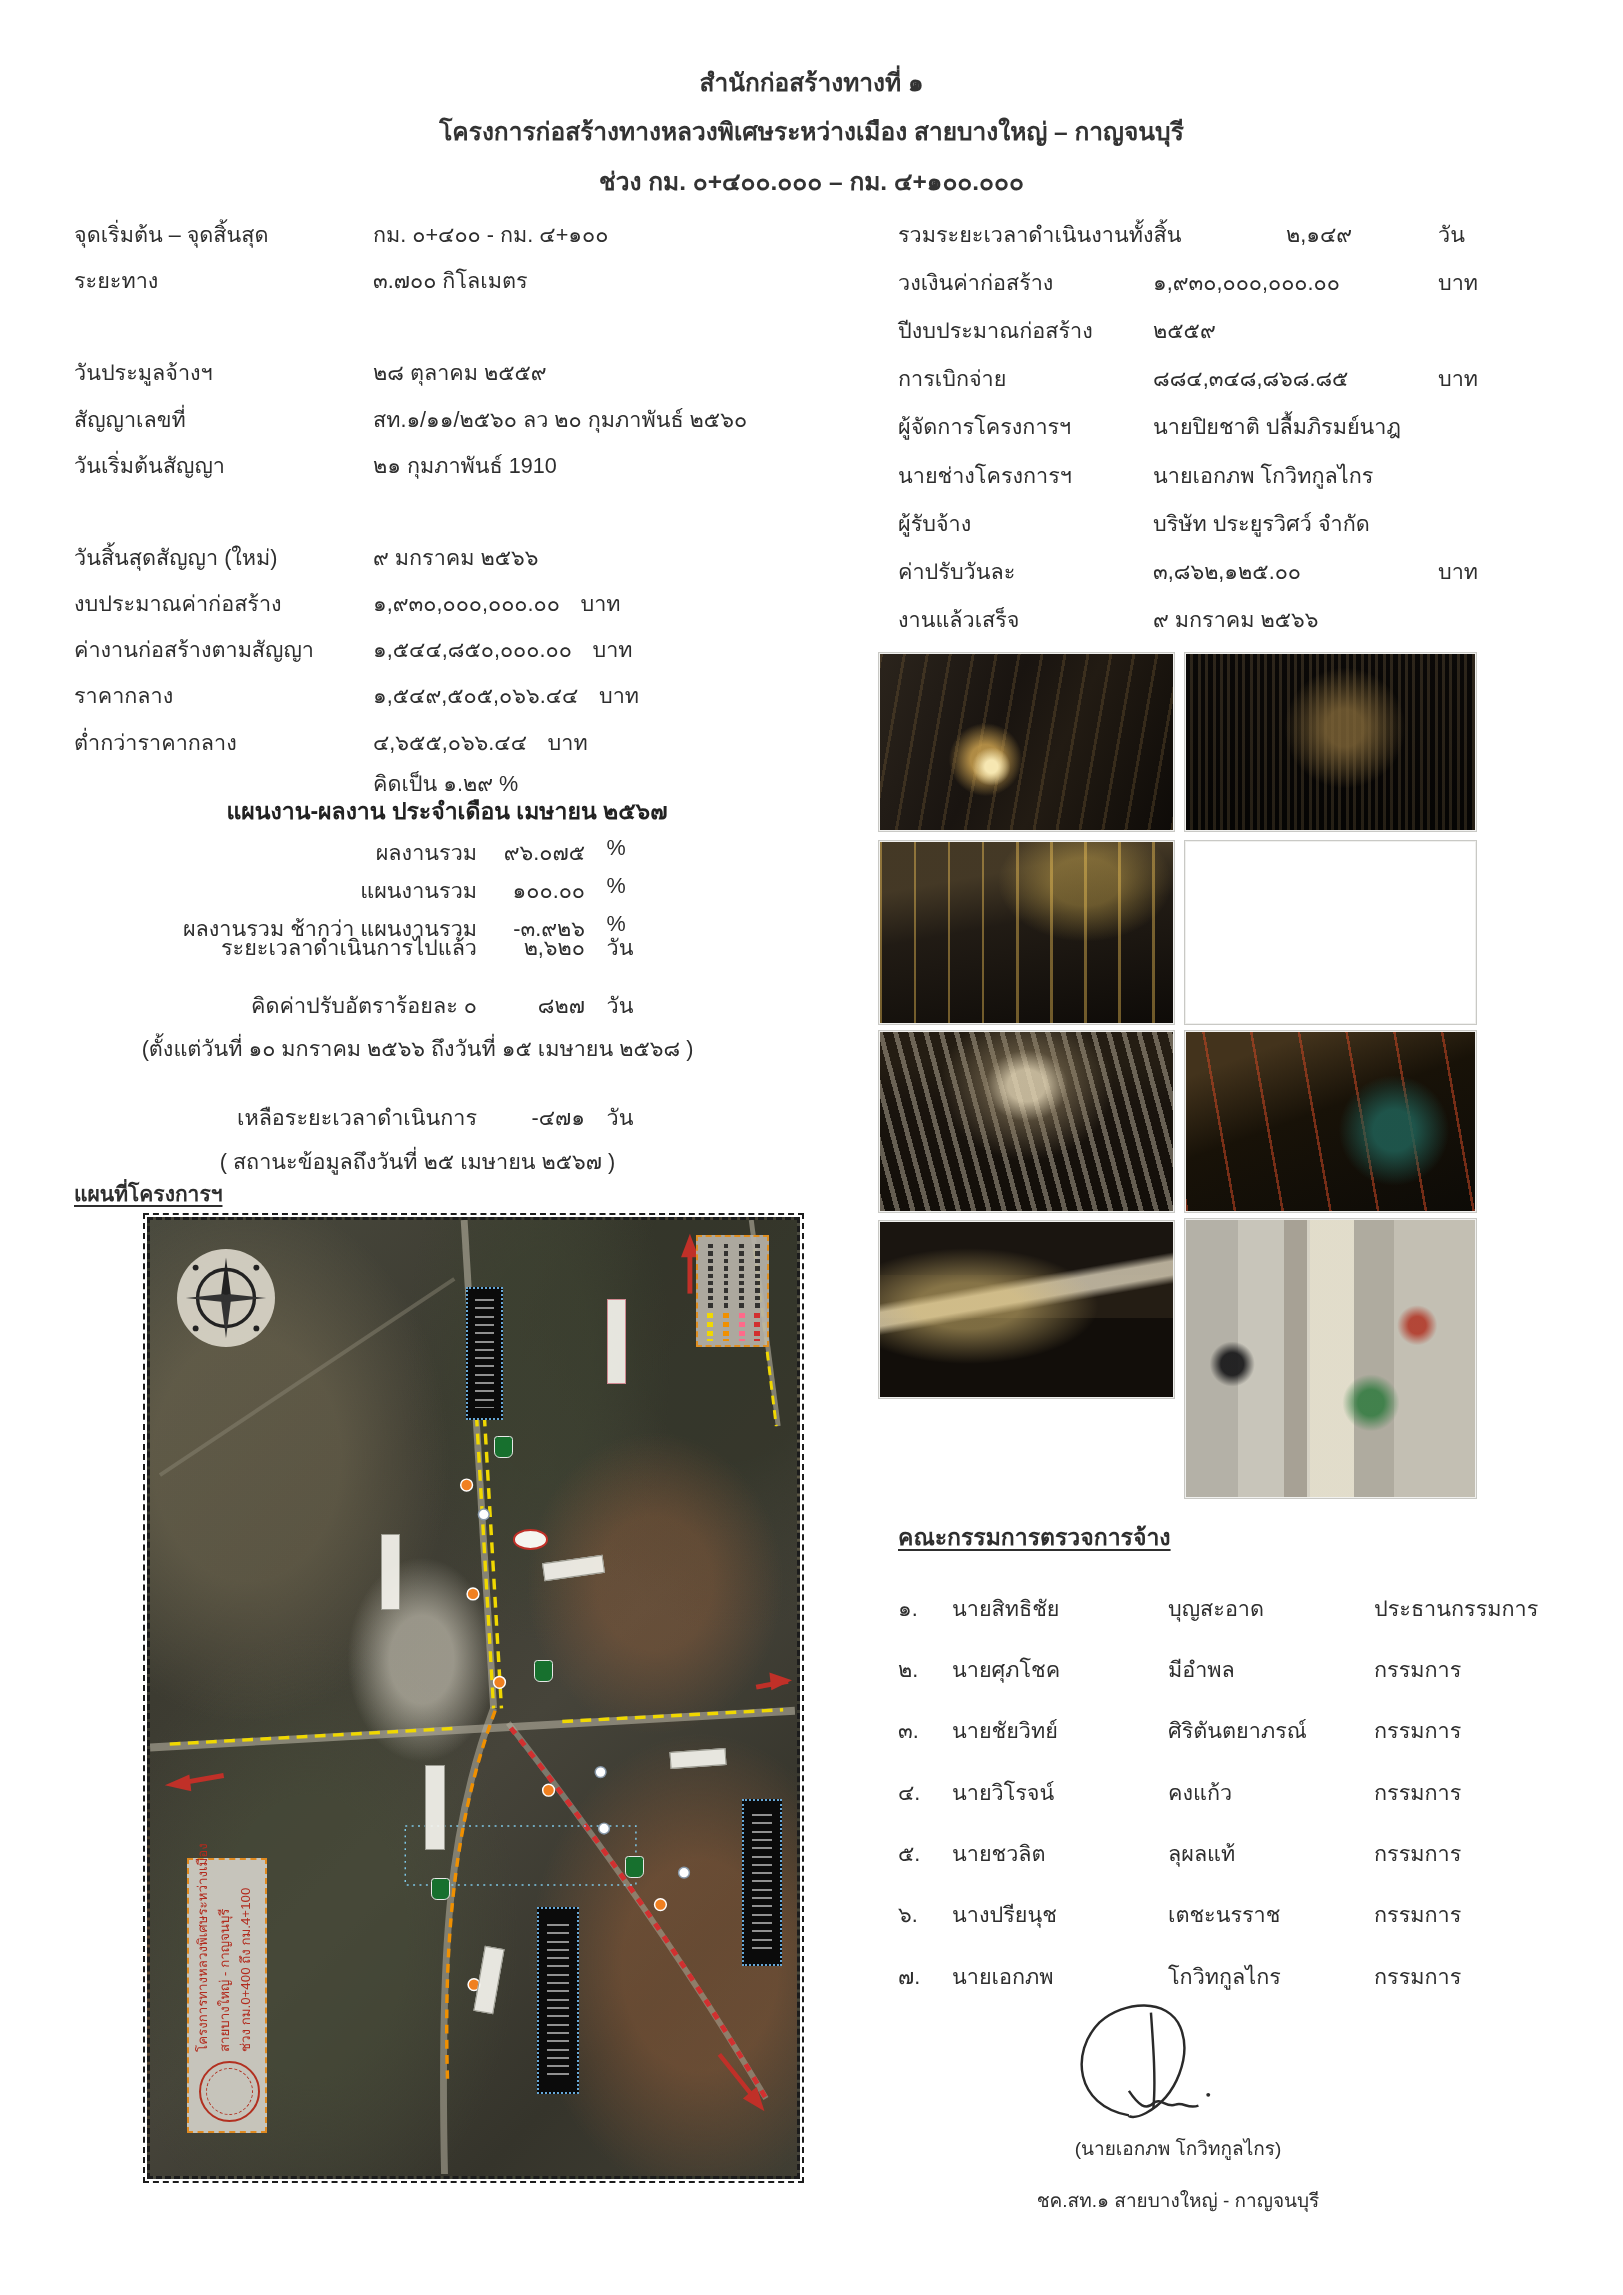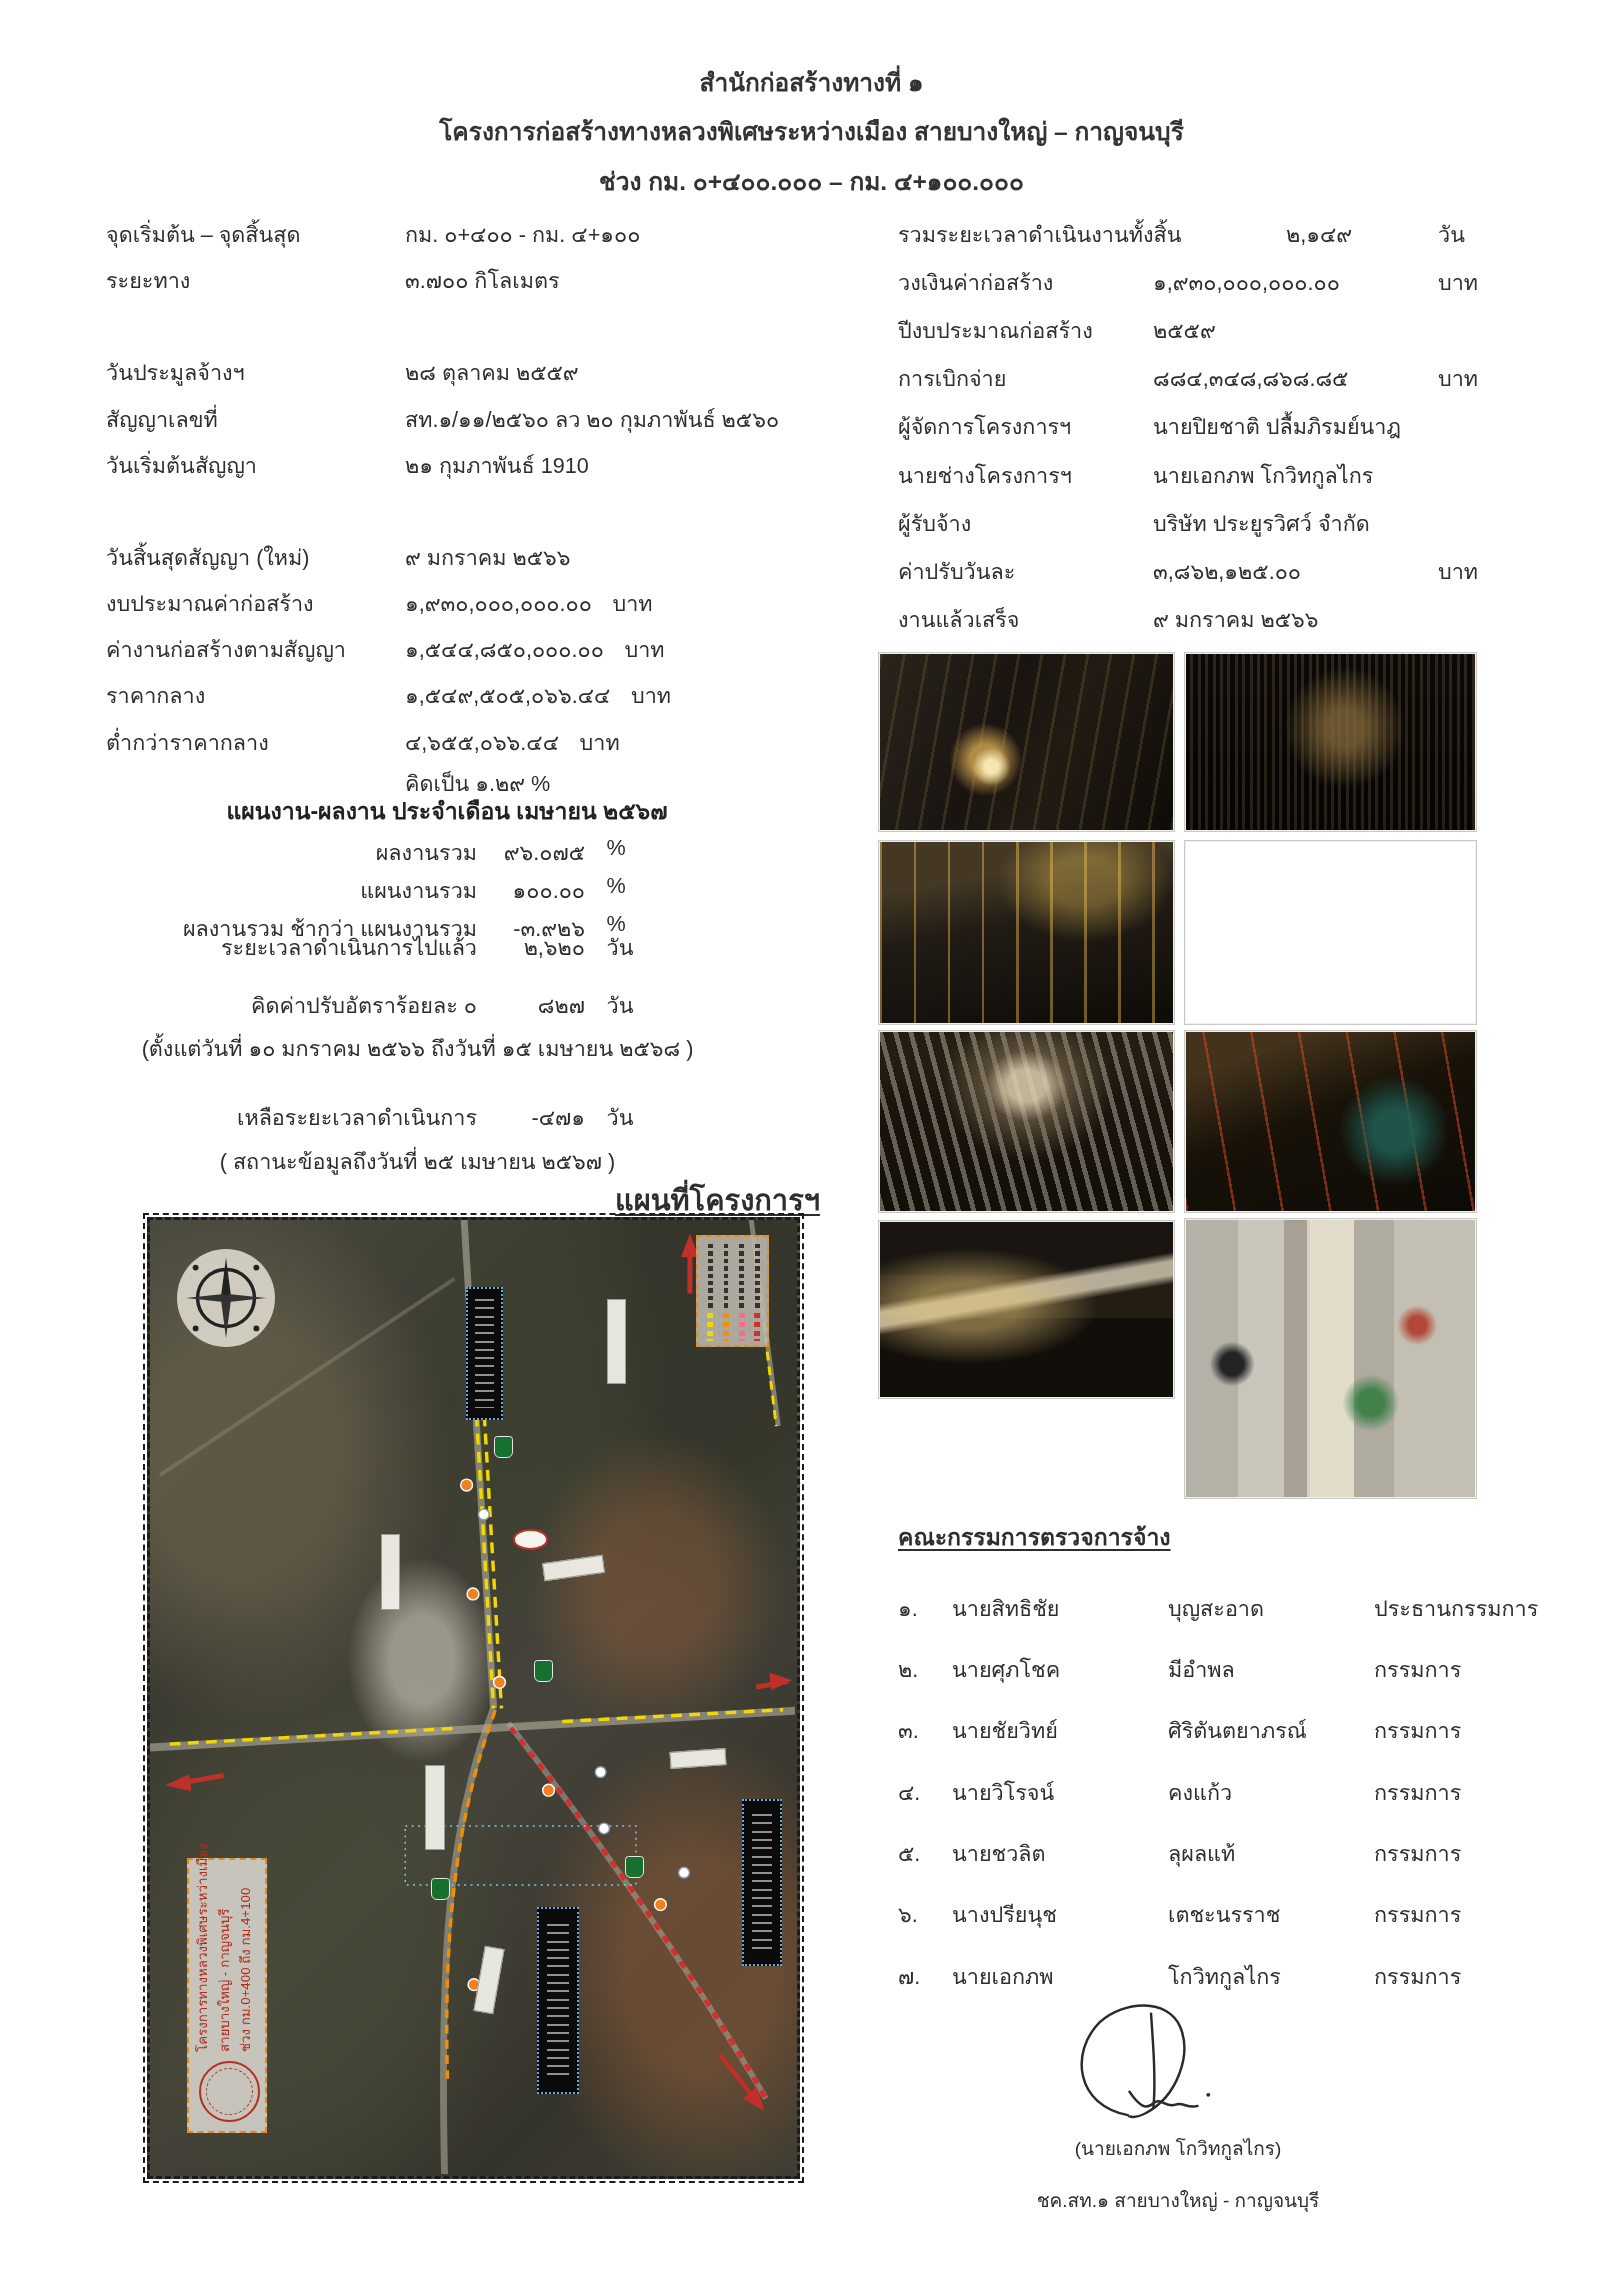--- a/index.html
+++ b/index.html
@@ -1,36 +1,36 @@
 <!DOCTYPE html>
 <html style="font-size:7.9px"><head>
 <meta charset="utf-8">
 <style>
   html,body{margin:0;padding:0;background:#ffffff;}
   #page{position:relative;width:1623px;height:2295px;background:#ffffff;overflow:hidden;
         font-family:"Liberation Sans", sans-serif;color:#2e2e2e;}
   .hline{position:absolute;left:0;width:1623px;text-align:center;font-size:24.5px;font-weight:600;color:#333;white-space:nowrap;}
   .row{position:absolute;display:flex;align-items:flex-start;white-space:nowrap;font-size:21.6px;}
   .lrow{left:74px;width:785px;}
-  .lrow .lab{width:299px;margin-left:32px;}
+  .lrow .lab{width:299px;}
   .lrow .val{}
   .lrow .unit{margin-left:20.6px;}
   .rrow{left:898px;width:702px;}
   .rrow .lab{width:255px;}
   .rrow .val{width:285px;}
   .rrow .val.ind{padding-left:133px;box-sizing:border-box;}
   .rrow .unit{}
   .ptitle{position:absolute;left:74px;width:746px;text-align:center;font-size:23px;font-weight:700;color:#222;}
   .prow{position:absolute;left:74px;width:746px;display:flex;font-size:21.6px;white-space:nowrap;}
   .prow .lab{width:403px;text-align:right;}
   .prow .val{width:108px;text-align:right;}
   .prow .unit{margin-left:21.6px;}
   .pnote{position:absolute;left:74px;width:687px;text-align:center;font-size:21.6px;white-space:nowrap;}
   .u{text-decoration:underline;text-underline-offset:4.4px;}
-  .map-title{position:absolute;left:74px;top:1177px;width:746px;text-align:right;font-size:29px;font-weight:700;}
+  .map-title{position:absolute;left:74px;top:1177px;width:746px;text-align:left;font-size:21px;font-weight:700;}
   
   #map{position:absolute;left:147px;top:1217px;width:653px;height:962px;border:3.9px dashed #1c1c1c;outline:2px dashed #1c1c1c;outline-offset:2.5px;box-sizing:border-box;
     background:
       radial-gradient(ellipse at 42% 46%, rgba(226,221,206,.55) 0 6%, transparent 14%),
       radial-gradient(ellipse at 85% 78%, rgba(163,101,60,.45) 0 10%, transparent 22%),
       radial-gradient(ellipse at 78% 38%, rgba(152,96,58,.40) 0 8%, transparent 18%),
       radial-gradient(ellipse at 15% 25%, rgba(122,112,86,.5) 0 12%, transparent 26%),
       radial-gradient(ellipse at 25% 75%, rgba(70,75,55,.6) 0 14%, transparent 30%),
       radial-gradient(ellipse at 60% 15%, rgba(60,65,48,.7) 0 10%, transparent 24%),
       radial-gradient(ellipse at 90% 10%, rgba(50,52,40,.8) 0 12%, transparent 26%),

